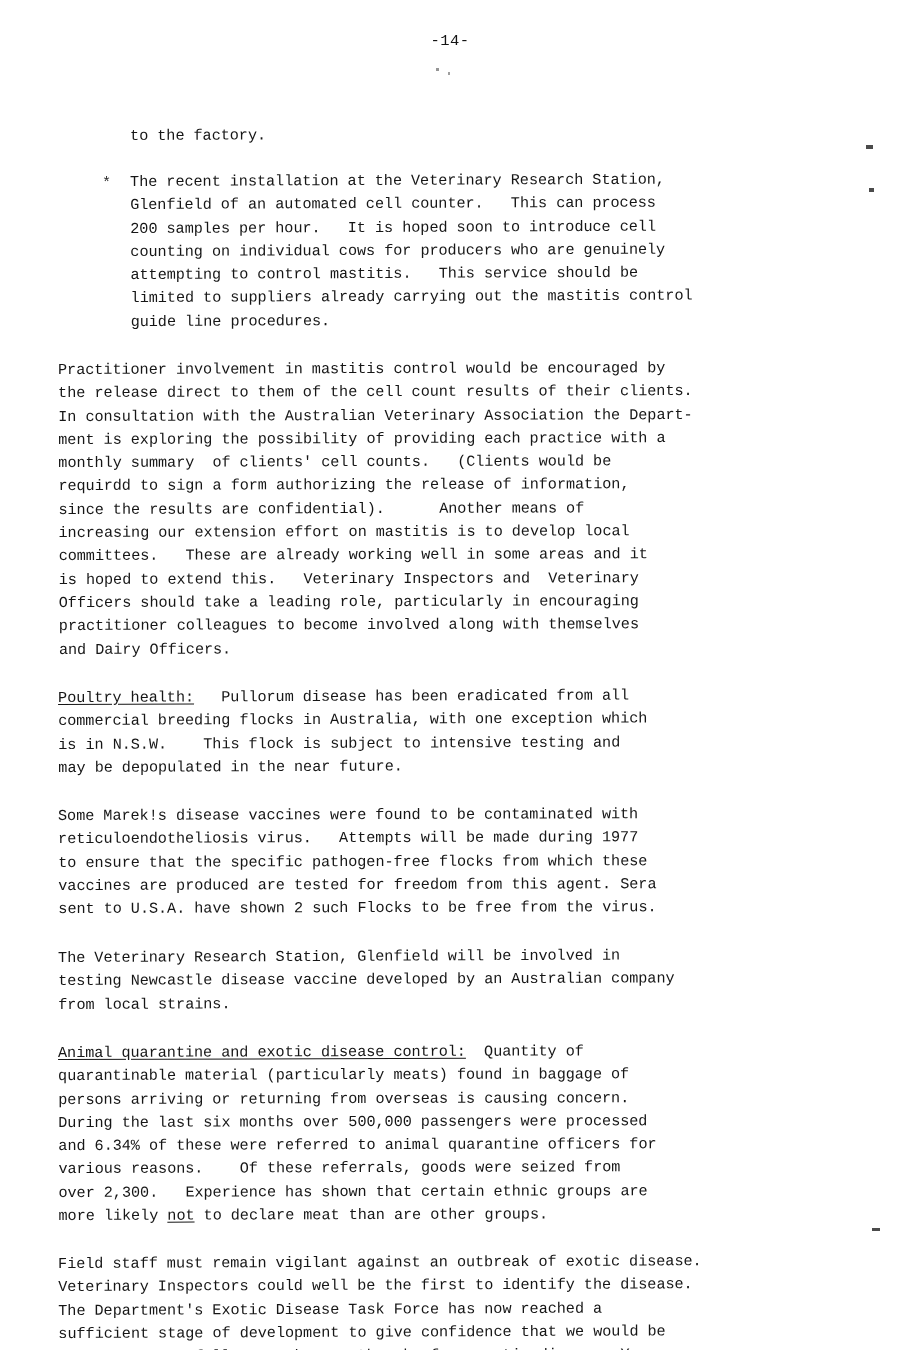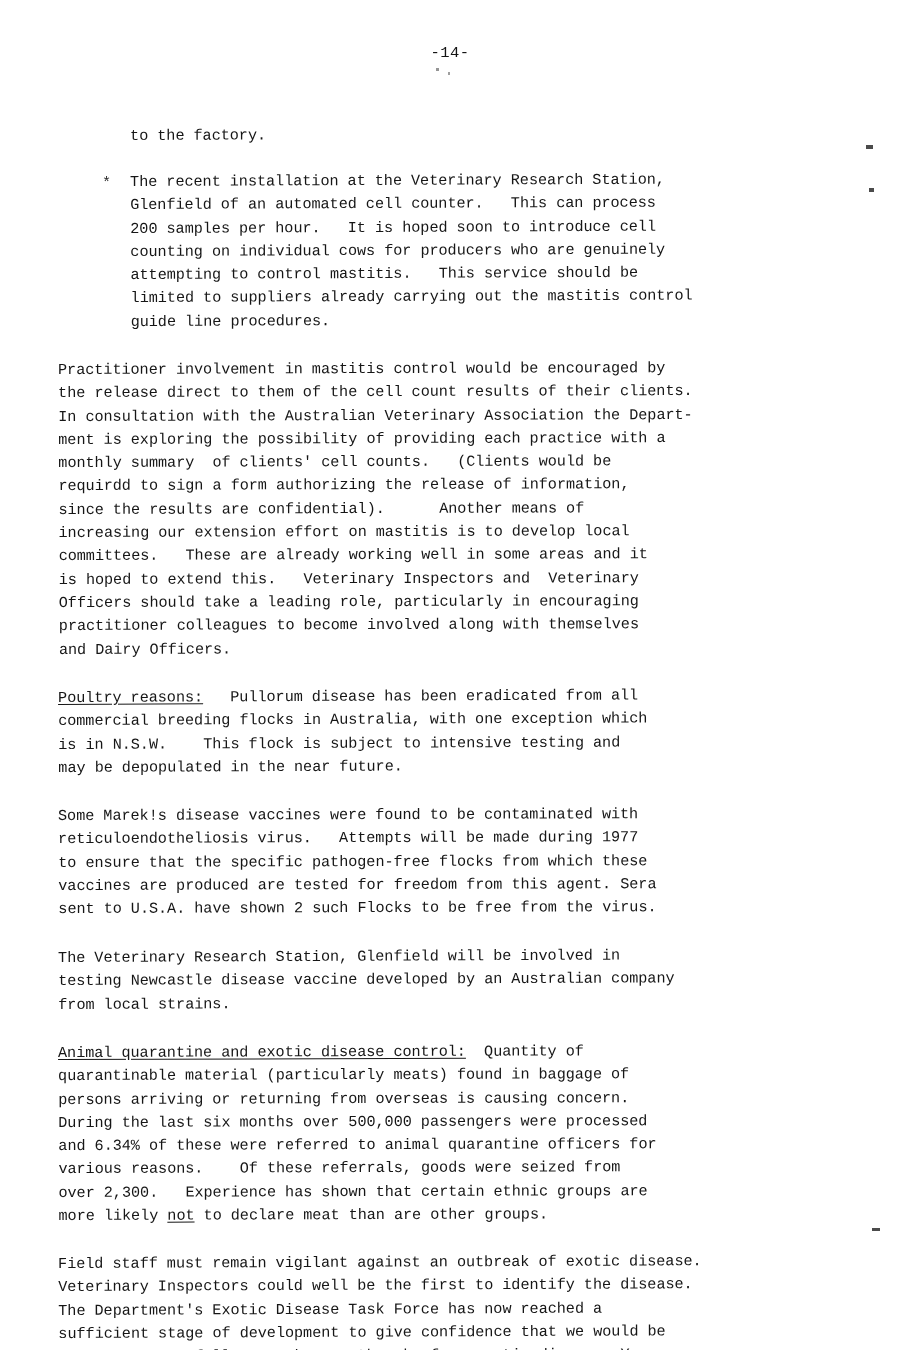--- a/index.html
+++ b/index.html
@@ -17,21 +17,21 @@
     position: relative;
     width: 900px;
     height: 1350px;
     background: #ffffff;
     overflow: hidden;
   }
 
   
   .page-number {
     position: absolute;
-    top: 44px;
+    top: 32px;
     left: 0;
     width: 900px;
     text-align: center;
     font-size: 15.5px;
     letter-spacing: 0.4px;
     color: #141414;
   }
 
   
   .body-col {
@@ -130,21 +130,21 @@
 monthly summary  of clients' cell counts.   (Clients would be
 requirdd to sign a form authorizing the release of information,
 since the results are confidential).      Another means of
 increasing our extension effort on mastitis is to develop local
 committees.   These are already working well in some areas and it
 is hoped to extend this.   Veterinary Inspectors and  Veterinary
 Officers should take a leading role, particularly in encouraging
 practitioner colleagues to become involved along with themselves
 and Dairy Officers.</p>
 
-    <p class="para gap-2 skew-a"><span class="u">Poultry reasons:</span><span>   Pullorum disease has been eradicated from all
+    <p class="para gap-2 skew-a"><span class="u">Poultry health:</span><span>   Pullorum disease has been eradicated from all
 commercial breeding flocks in Australia, with one exception which
 is in N.S.W.    This flock is subject to intensive testing and
 may be depopulated in the near future.</span></p>
 
     <p class="para gap-2 skew-b">Some Marek!s disease vaccines were found to be contaminated with
 reticuloendotheliosis virus.   Attempts will be made during 1977
 to ensure that the specific pathogen-free flocks from which these
 vaccines are produced are tested for freedom from this agent. Sera
 sent to U.S.A. have shown 2 such Flocks to be free from the virus.</p>
 

